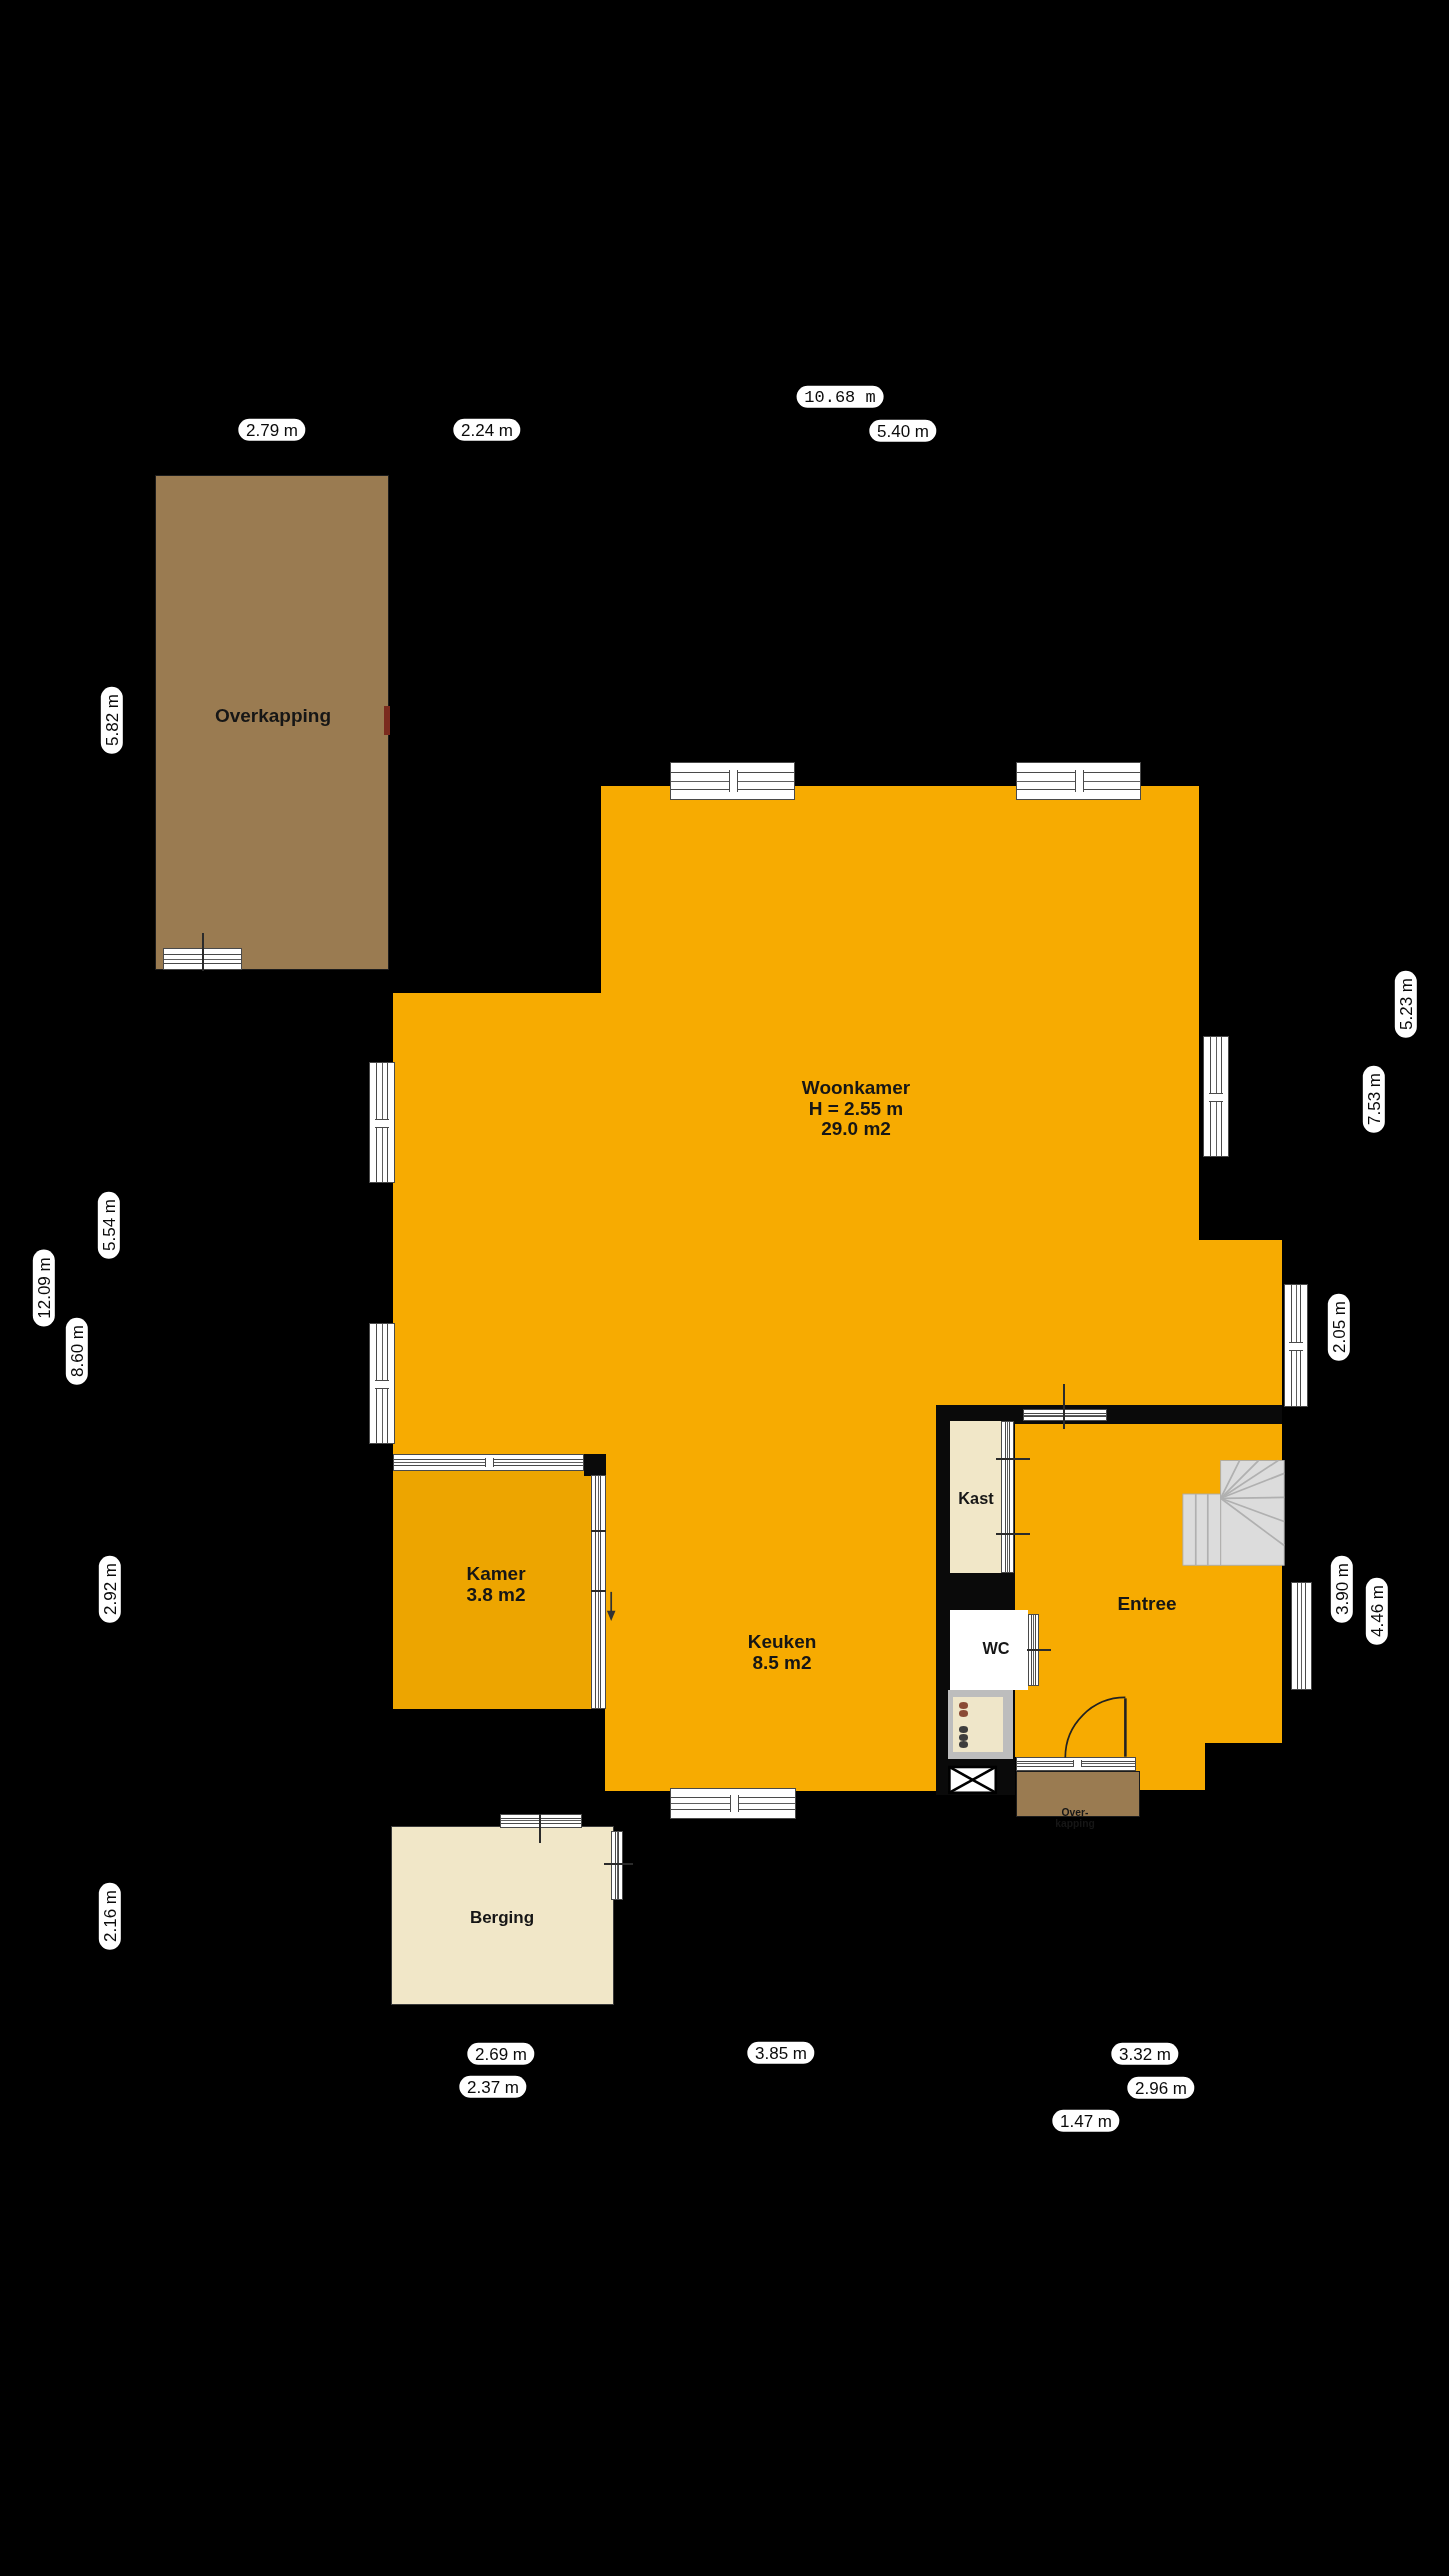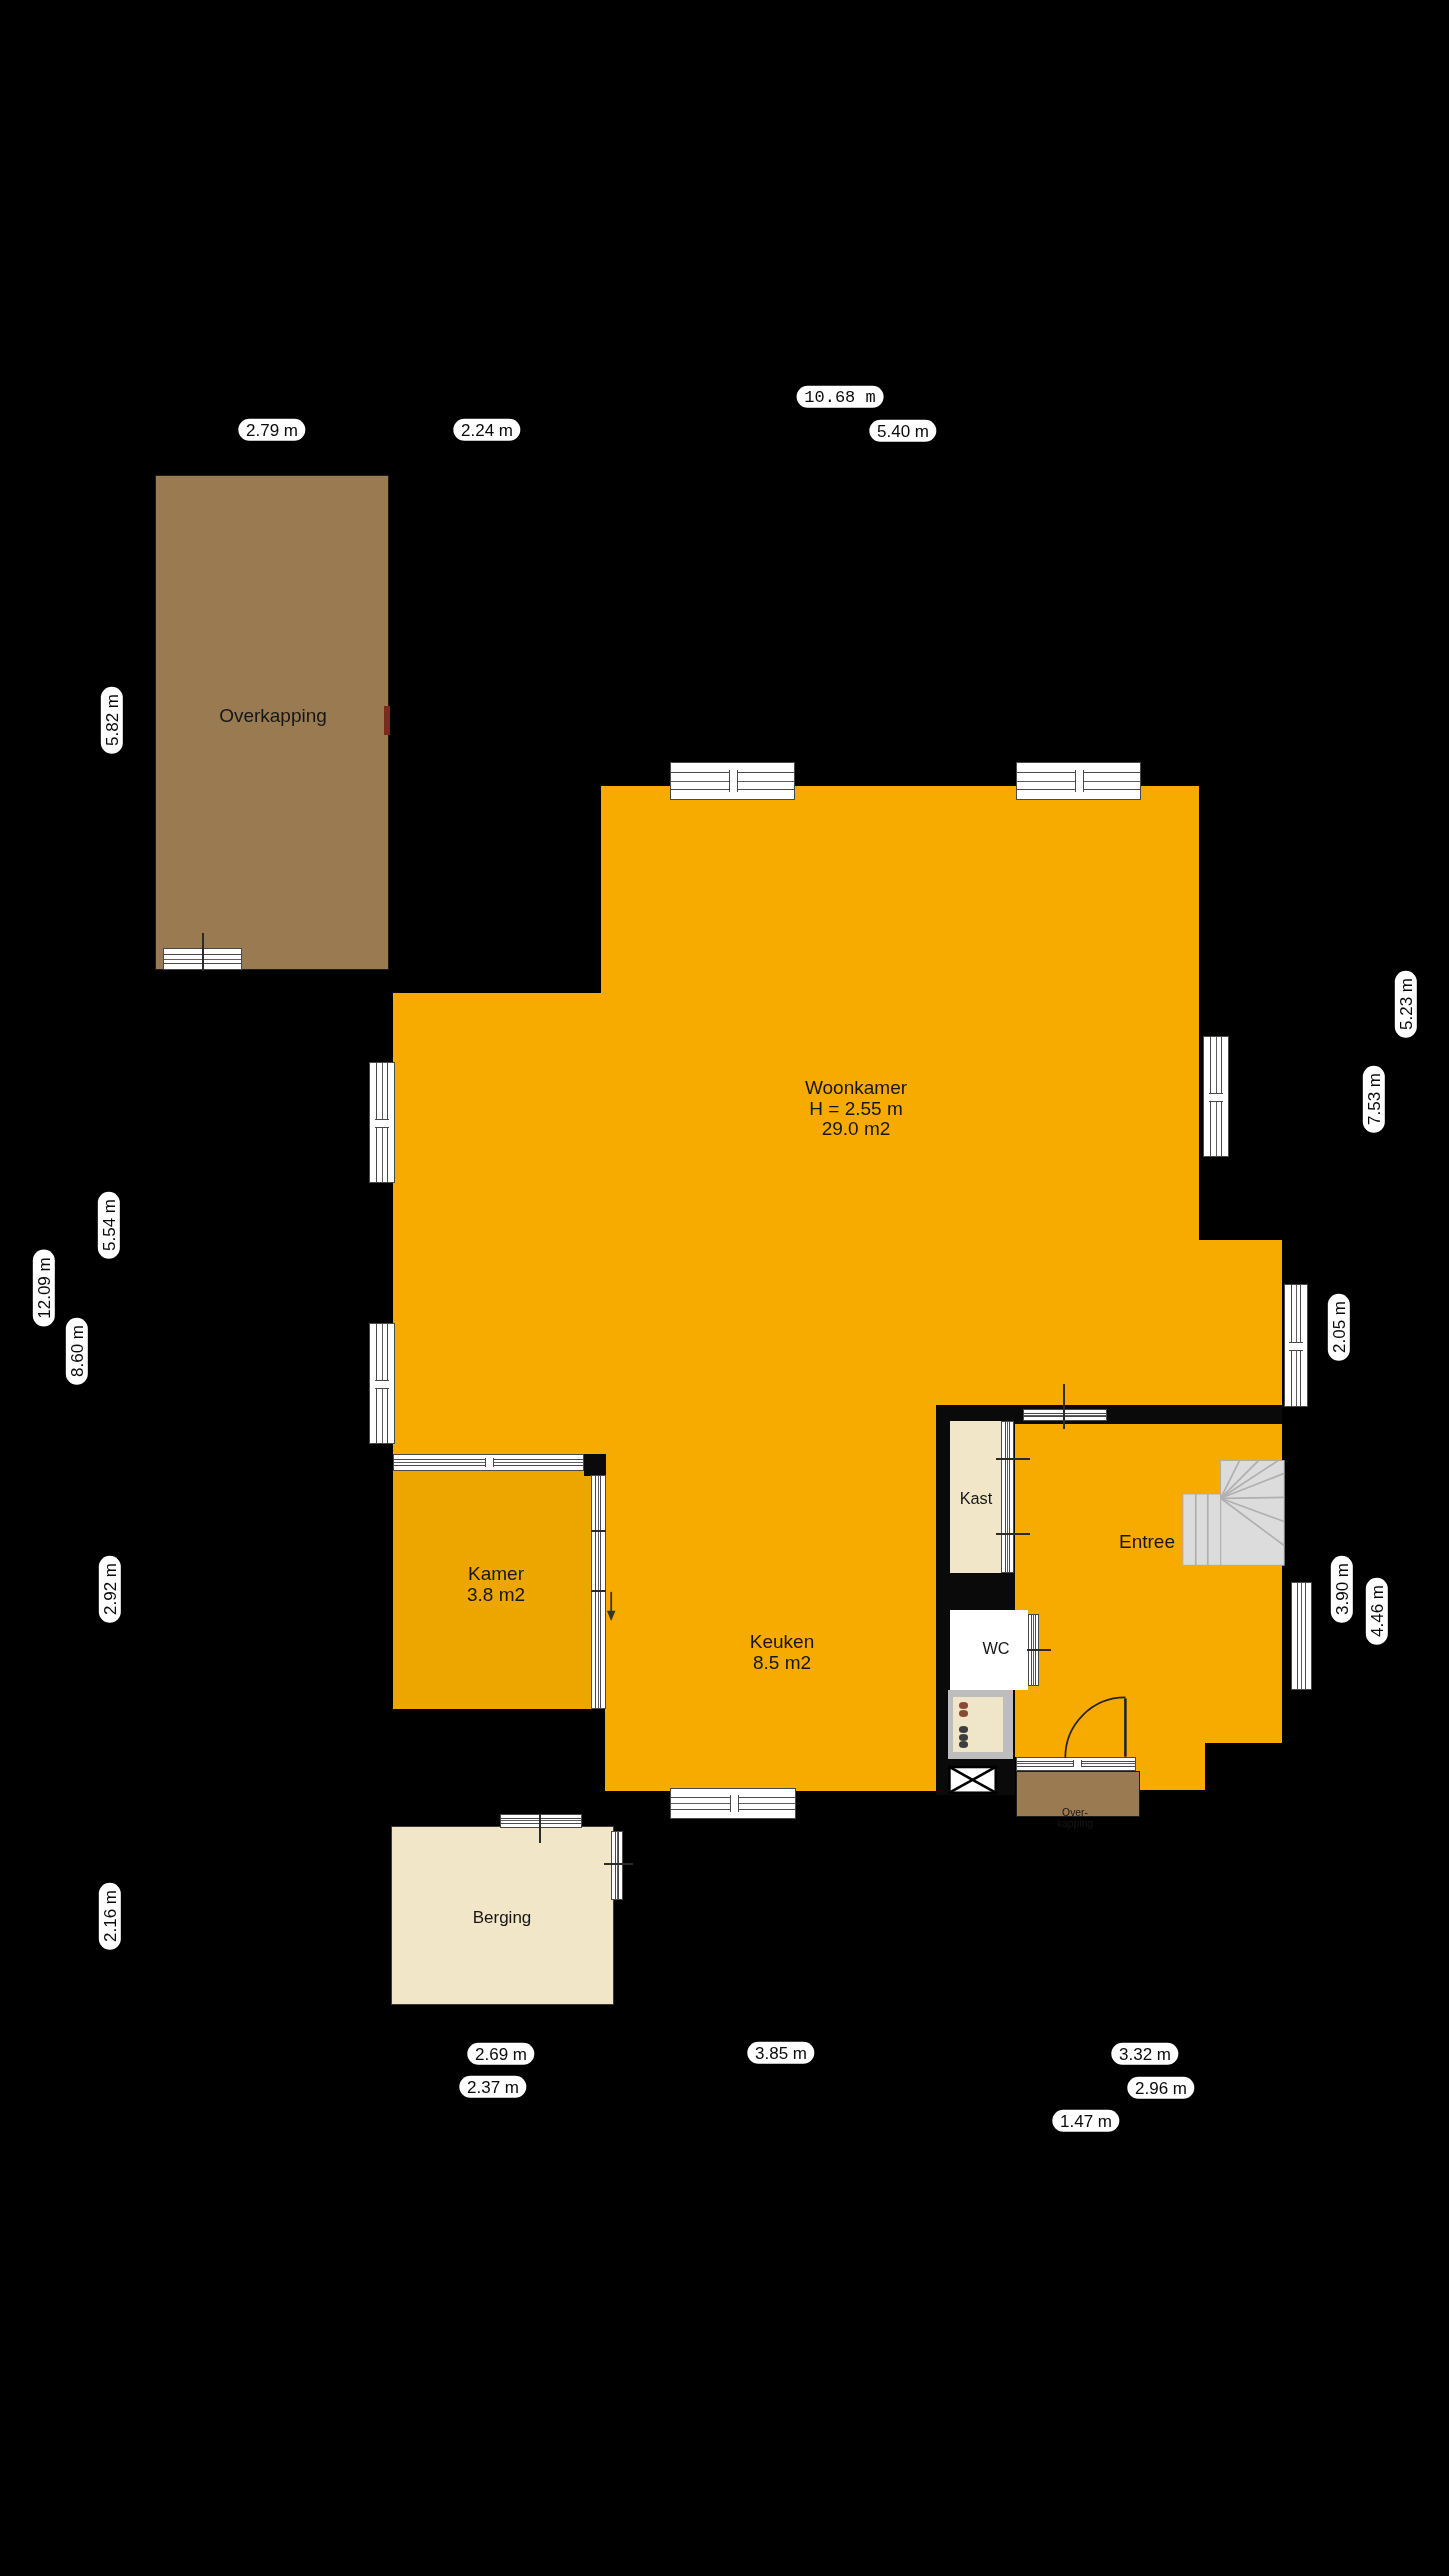--- a/index.html
+++ b/index.html
@@ -5,21 +5,21 @@
   html,body{margin:0;padding:0;background:#000;}
   #canvas{position:relative;width:1449px;height:2576px;background:#000;overflow:hidden;
           font-family:"Liberation Sans",sans-serif;}
   .abs{position:absolute;}
   
   .pill{position:absolute;transform:translate(-50%,-50%);background:#fff;color:#0a0a0a;
         font-size:17px;line-height:19px;padding:1.7px 7.7px;border-radius:11px;white-space:nowrap;}
   .pill.v{transform:translate(-50%,-50%) rotate(-90deg);}
   
   .rlabel{position:absolute;transform:translate(-50%,-50%);color:#161616;font-size:19px;
-          line-height:20.6px;text-align:center;white-space:nowrap;}
+          line-height:20.6px;text-align:center;white-space:nowrap;font-weight:bold;}
   .rlabel.small{font-size:16.3px;}
   .rlabel.tiny{font-size:10.3px;line-height:11px;}
   
   .win{position:absolute;background:#fff;border:0.9px solid #4a4a4a;box-sizing:border-box;}
   .wg-h{position:absolute;left:0;right:0;top:26%;bottom:26%;border-top:0.9px solid #4a4a4a;
         border-bottom:0.9px solid #4a4a4a;
         background:linear-gradient(#4a4a4a,#4a4a4a) center/100% 0.9px no-repeat;}
   .wd-h{position:absolute;top:20%;bottom:20%;width:6.9px;left:50%;margin-left:-3.4px;background:#fff;
         border-left:0.9px solid #4a4a4a;border-right:0.9px solid #4a4a4a;}
   .wg-v{position:absolute;top:0;bottom:0;left:26%;right:26%;border-left:0.9px solid #4a4a4a;
@@ -188,21 +188,21 @@
 
   <div class="rlabel" style="left:782px;top:1653px;">
     <span style="display:block">Keuken</span>
     <span style="display:block">8.5 m2</span>
   </div>
 
   <div class="rlabel small" style="left:976px;top:1498px;">Kast</div>
 
   <div class="rlabel small" style="left:996px;top:1648px;">WC</div>
 
-  <div class="rlabel" style="left:1147px;top:1542px;">Entree</div>
+  <div class="rlabel" style="left:1147px;top:1604px;">Entree</div>
 
   <div class="rlabel tiny" style="left:1075px;top:1792px;margin-top:26px;">
     <span style="display:block">Over-</span>
     <span style="display:block">kapping</span>
   </div>
 
   <div class="rlabel" style="left:502px;top:1918px;font-size:17px;">Berging</div>
 
   <div class="pill" style="left:840px;top:397px;font-family:Liberation Mono, monospace;">10.68 m</div>
   <div class="pill" style="left:272px;top:430px;">2.79 m</div>

